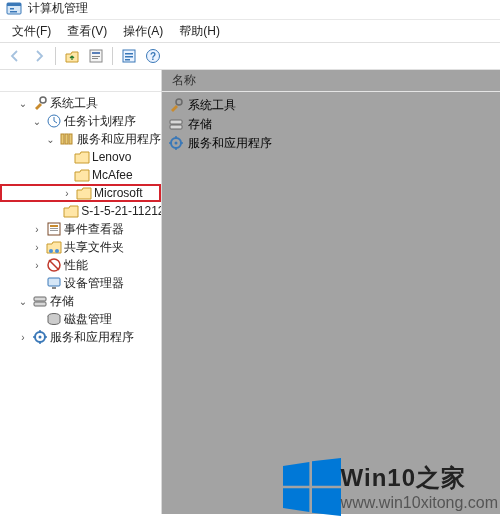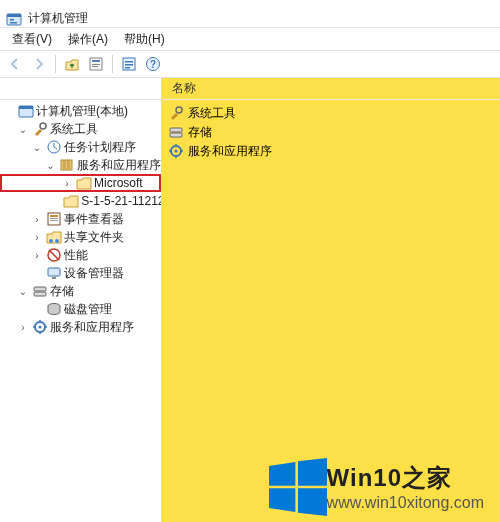--- a/index.html
+++ b/index.html
@@ -1,38 +1,38 @@
 <!DOCTYPE html>
 <html><head>
 <meta charset="utf-8">
 <style>
 * { margin: 0; padding: 0; box-sizing: border-box; font-family: "Microsoft YaHei", "Segoe UI", sans-serif; }
 body { width: 500px; height: 522px; background: #fff; font-size: 12px; overflow: hidden; position: relative; }
 
 
-.titlebar { height: 28px; display: flex; align-items: flex-end; padding: 0 6px; background: #fff; border-bottom: 1px solid #e8e8e8; }
+.titlebar { height: 20px; display: flex; align-items: flex-start; padding: 0 6px; background: #fff; border-bottom: 1px solid #e8e8e8; }
 .titlebar .app-icon { width: 16px; height: 16px; margin-right: 6px; }
 .titlebar .title { color: #222; }
 
 
 .menubar { height: 22px; display: flex; align-items: center; padding: 0 4px; background: #fff; }
 .menubar .menu-item { padding: 2px 8px; color: #222; cursor: default; }
 
 
 .toolbar { height: 28px; display: flex; align-items: center; padding: 0 4px; background: #fff; border-top: 1px solid #e0e0e0; border-bottom: 1px solid #e0e0e0; gap: 2px; }
 .tool-btn { width: 22px; height: 22px; display: inline-flex; align-items: center; justify-content: center; border: 1px solid transparent; border-radius: 2px; cursor: default; }
 .tool-btn.disabled { opacity: 0.45; }
 .tool-sep { width: 1px; height: 18px; background: #d0d0d0; margin: 0 3px; }
 
 
 .main { display: flex; height: calc(522px - 28px - 22px - 28px); }
 .tree-pane { width: 162px; background: #fff; overflow: hidden; border-right: 1px solid #d9d9d9; display:flex; flex-direction:column;}
 .tree-header-spacer { height: 22px; border-bottom: 1px solid #e5e5e5; }
 .tree-body { flex:1; overflow:hidden; padding-top:2px;}
-.list-pane { flex: 1; background: #fde047; display: flex; flex-direction: column; }
+.list-pane { flex: 1; background: #a3a3a3; display: flex; flex-direction: column; }
 
 
 .list-header { height: 22px; display: flex; align-items: center; border-bottom: 1px solid #e5e5e5; }
 .list-header .col { padding: 0 10px; color: #333; }
 .list-body { flex: 1; padding: 4px 6px; }
 .list-item { display: flex; align-items: center; height: 18px; gap: 4px; margin-bottom: 1px; }
 
 
 .tree ul { list-style: none; }
 .tree li { white-space: nowrap; }
@@ -42,21 +42,21 @@
 .ico { width: 16px; height: 16px; display: inline-flex; align-items: center; justify-content: center; flex-shrink:0; }
 .node .label { color: #222; }
 .node.highlight { border: 2px solid #d4232c; padding-right: 2px; }
 .ind-1 { padding-left: 2px; }
 .ind-2 { padding-left: 16px; }
 .ind-3 { padding-left: 30px; }
 .ind-4 { padding-left: 44px; }
 .ind-5 { padding-left: 58px; }
 
 
-.watermark { position: absolute; right: 16px; bottom: 6px; display: flex; align-items: center; }
+.watermark { position: absolute; right: 2px; bottom: 6px; display: flex; align-items: center; }
 .watermark .win-logo { width: 58px; height: 58px; }
 .watermark .wm-text { display: flex; flex-direction: column; }
 .watermark .wm-title { font-size: 24px; font-weight: 700; color: #222; letter-spacing: 1px; }
 .watermark .wm-url { font-size: 16px; color: #555; }
 
 svg { display: block; }
 </style>
 </head>
 <body>
 
@@ -66,20 +66,21 @@
         <rect x="1" y="3" width="14" height="11" rx="1" fill="#d6e7f7" stroke="#3a78b8"></rect>
         <rect x="1" y="3" width="14" height="3" fill="#3a78b8"></rect>
         <rect x="4" y="8" width="4" height="1.5" fill="#3a78b8"></rect>
         <rect x="4" y="11" width="7" height="1.5" fill="#3a78b8"></rect>
       </svg>
   </span>
   <span class="title">计算机管理</span>
 </div>
 
 <div class="menubar">
+  <span class="menu-item">文件(F)</span>
   <span class="menu-item">查看(V)</span>
   <span class="menu-item">操作(A)</span>
   <span class="menu-item">帮助(H)</span>
 </div>
 
 <div class="toolbar">
   <span class="tool-btn disabled">
     <span class="ico">
         <svg viewBox="0 0 16 16">
           <path d="M10 3 L5 8 L10 13" fill="none" stroke="#3a78b8" stroke-width="1.8"></path>
@@ -134,30 +135,20 @@
 </div>
 
 <div class="main">
 
   <div class="tree-pane">
     <div class="tree-header-spacer"></div>
     <div class="tree-body">
     <div class="tree">
       <ul>
         <li>
-          <div class="node ind-1">
-            <span class="expander none">▾</span>
-            <span class="ico">
-                  <svg viewBox="0 0 16 16">
-                    <rect x="1" y="3" width="14" height="11" rx="1" fill="#d6e7f7" stroke="#3a78b8"></rect>
-                    <rect x="1" y="3" width="14" height="3" fill="#3a78b8"></rect>
-                  </svg>
-                </span>
-            <span class="label">计算机管理(本地)</span>
-          </div>
           <ul>
             <li>
               <div class="node ind-2">
                 <span class="expander">⌄</span>
                 <span class="ico">
                       <svg viewBox="0 0 16 16">
                         <path d="M3 13l5-5 2 2-5 5z" fill="#c98b2e"></path>
                         <circle cx="11" cy="5" r="3" fill="none" stroke="#6a6a6a" stroke-width="1.5"></circle>
                       </svg>
                     </span>
@@ -182,20 +173,42 @@
                         <span class="ico">
                               <svg viewBox="0 0 16 16">
                                 <rect x="2" y="3" width="3" height="10" fill="#e7c978" stroke="#b88a2e"></rect>
                                 <rect x="6" y="3" width="3" height="10" fill="#e7c978" stroke="#b88a2e"></rect>
                                 <rect x="10" y="3" width="3" height="10" fill="#e7c978" stroke="#b88a2e"></rect>
                               </svg>
                             </span>
                         <span class="label">服务和应用程序</span>
                       </div>
                       <ul>
+                        <li>
+                              <div class="node ind-5">
+                                <span class="expander none">›</span>
+                                <span class="ico">
+                                  <svg viewBox="0 0 16 16">
+                                    <path d="M1 5h5l1-2h8v11H1z" fill="#ffe6a6" stroke="#c89b2e"></path>
+                                  </svg>
+                                </span>
+                                <span class="label">Lenovo</span>
+                              </div>
+                            </li>
+                        <li>
+                              <div class="node ind-5">
+                                <span class="expander none">›</span>
+                                <span class="ico">
+                                  <svg viewBox="0 0 16 16">
+                                    <path d="M1 5h5l1-2h8v11H1z" fill="#ffe6a6" stroke="#c89b2e"></path>
+                                  </svg>
+                                </span>
+                                <span class="label">McAfee</span>
+                              </div>
+                            </li>
                         <li>
                               <div class="node ind-5 highlight">
                                 <span class="expander">›</span>
                                 <span class="ico">
                                   <svg viewBox="0 0 16 16">
                                     <path d="M1 5h5l1-2h8v11H1z" fill="#ffe6a6" stroke="#c89b2e"></path>
                                   </svg>
                                 </span>
                                 <span class="label">Microsoft</span>
                               </div>

